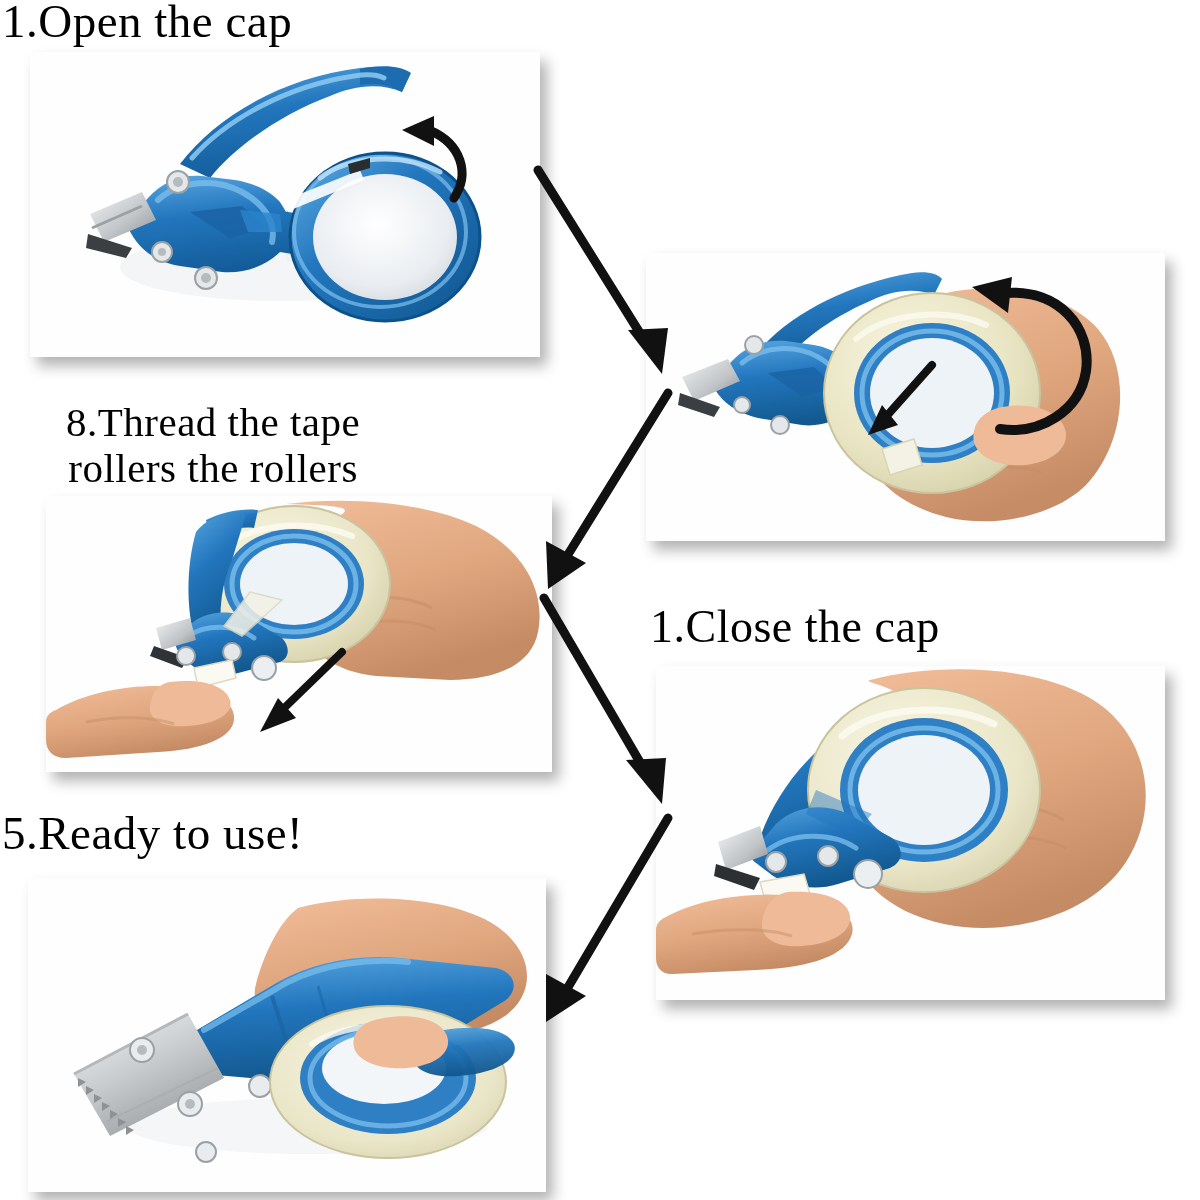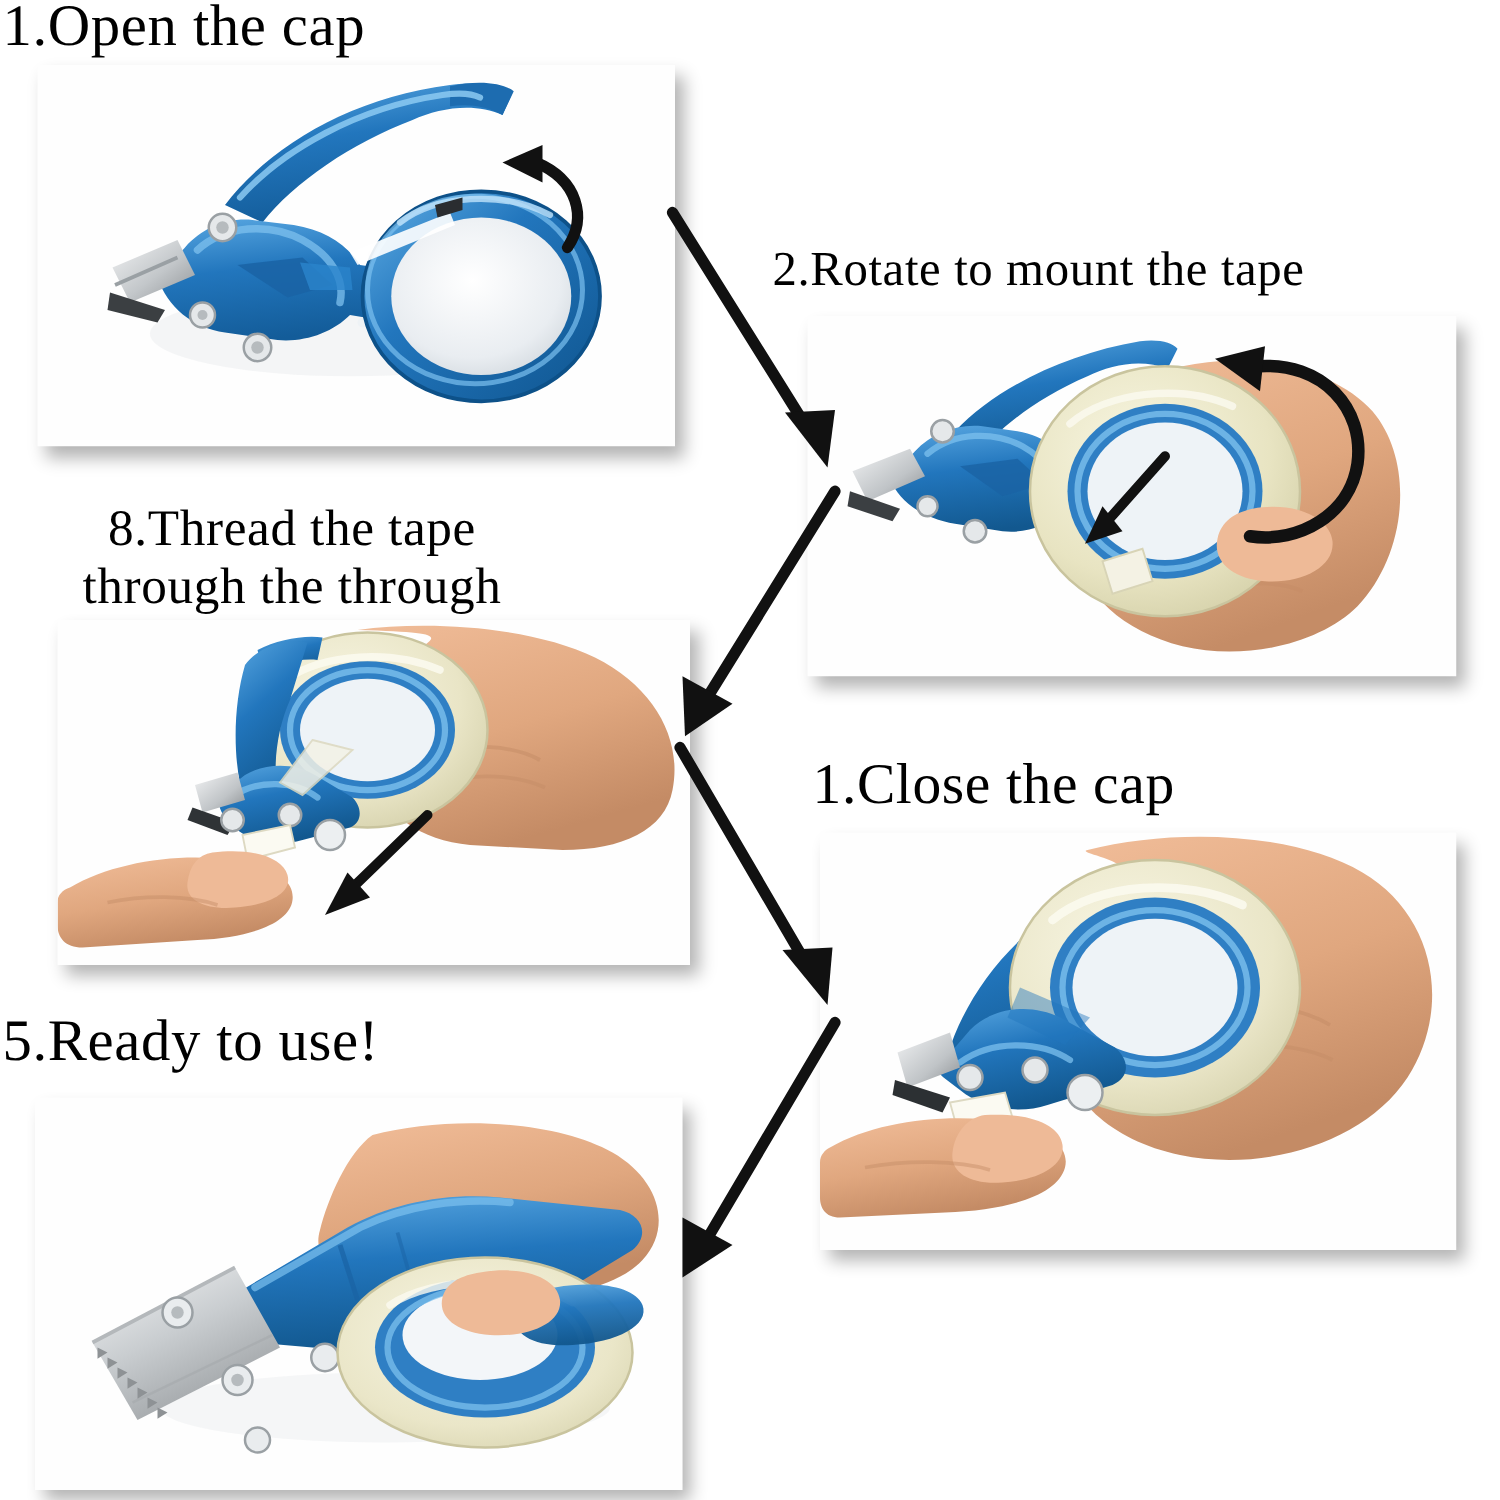--- a/index.html
+++ b/index.html
@@ -102,23 +102,20 @@
       <path d="M250 150 L 330 118 L 334 128 L 256 160 Z" fill="#ffffff" opacity="0.9"></path>
       <path d="M318 112 L 340 106 L 340 116 L 320 122 Z" fill="#2a2d30"></path>
 
       <g>
         <path d="M399 78 C 432 92, 440 122, 424 146" fill="none" stroke="#111" stroke-width="9" stroke-linecap="round"></path>
         <path d="M404 64 L 372 78 L 404 94 Z" fill="#111"></path>
       </g>
     </svg>
   </div>
 
-  <div class="step-title" style="left:618px;top:196px;font-size:39px;">
-    <span>2.Rotate to mount the tape</span>
-  </div>
 
   <div class="panel" style="left:646px;top:253px;width:519px;height:288px;">
     <svg viewBox="0 0 519 288" preserveAspectRatio="none">
       <defs>
         <linearGradient id="g2blue" x1="0" y1="0" x2="0.3" y2="1">
           <stop offset="0%" stop-color="#5aa8e2"></stop>
             <stop offset="45%" stop-color="#2276bd"></stop>
             <stop offset="100%" stop-color="#12588f"></stop>
         </linearGradient>
         <linearGradient id="g2metal" x1="0" y1="0" x2="1" y2="1">
@@ -177,21 +174,21 @@
 
       <g>
         <path d="M360 40 C 412 36, 446 74, 440 118 C 434 158, 394 182, 354 176" fill="none" stroke="#111" stroke-width="10" stroke-linecap="round"></path>
         <path d="M326 34 L 366 24 L 362 60 Z" fill="#111"></path>
       </g>
     </svg>
   </div>
 
   <div class="step-title" style="left:66px;top:402px;font-size:41px;text-align:center;">
     <div>8.Thread the tape</div>
-    <div style="margin-top:4px;">through the through</div>
+    <div style="margin-top:4px;">rollers the rollers</div>
   </div>
 
   <div class="panel" style="left:46px;top:496px;width:506px;height:276px;">
     <svg viewBox="0 0 506 276" preserveAspectRatio="none">
       <defs>
         <linearGradient id="g3blue" x1="0" y1="0" x2="0.4" y2="1">
           <stop offset="0%" stop-color="#58a6e0"></stop>
             <stop offset="45%" stop-color="#2276bd"></stop>
             <stop offset="100%" stop-color="#12588f"></stop>
         </linearGradient>

